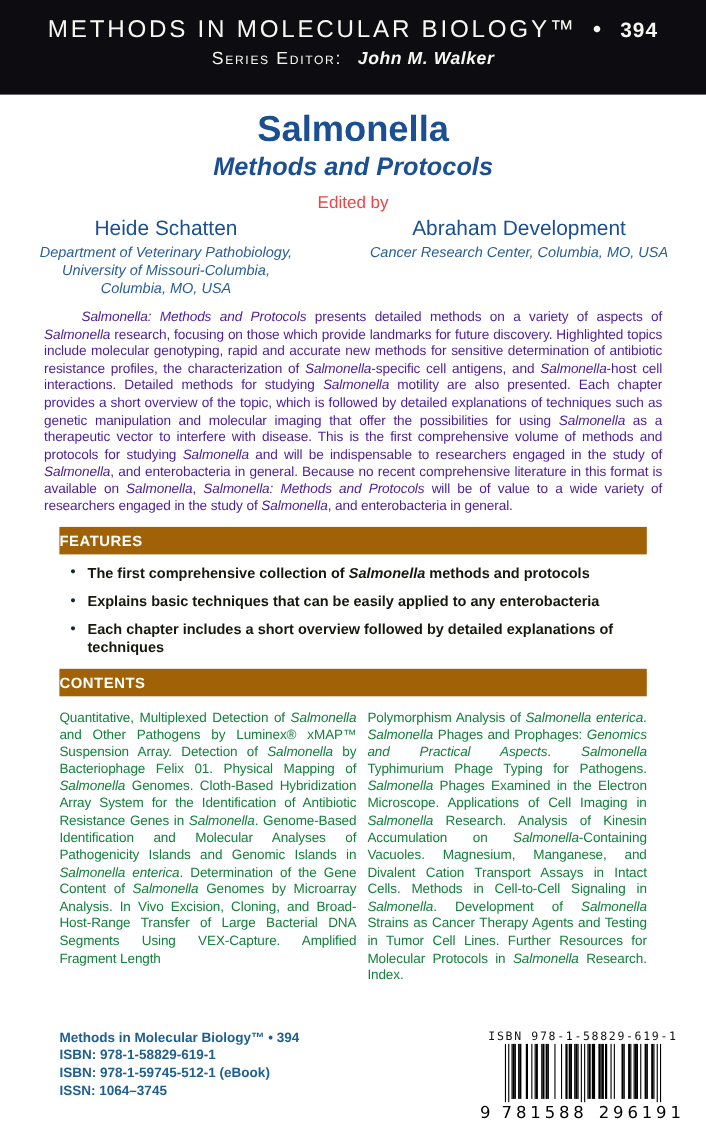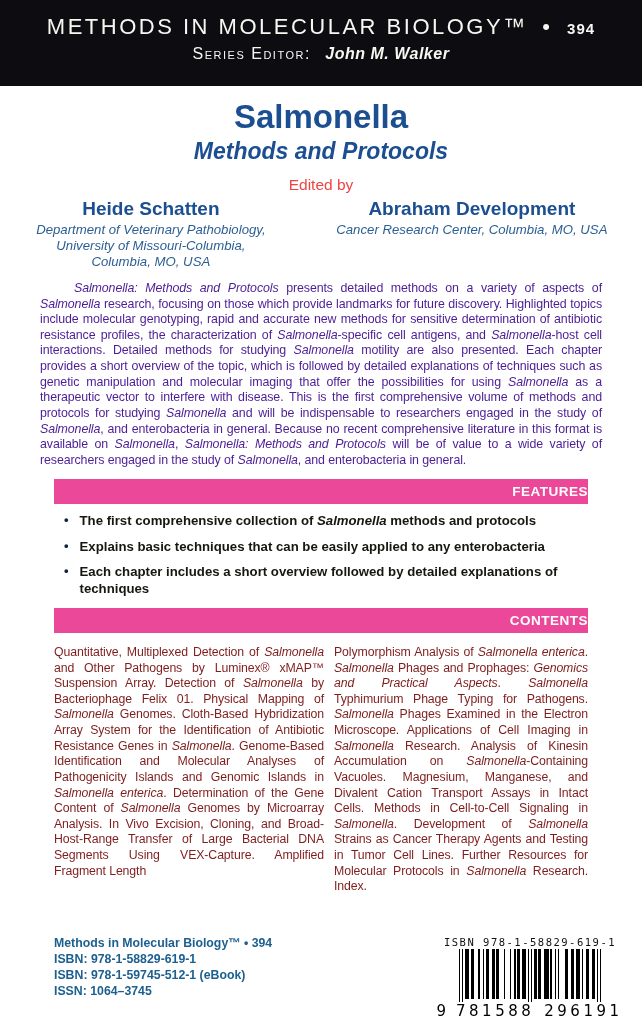--- a/index.html
+++ b/index.html
@@ -2,55 +2,55 @@
 <html><head>
 <meta charset="utf-8">
 <style>
   html,body{margin:0;padding:0;background:#ffffff;}
   body{width:642px;height:1020px;overflow:hidden;position:relative;
        font-family:"Liberation Sans",sans-serif;-webkit-font-smoothing:antialiased;}
 
   
   .topbar{background:#0d0d11;height:86px;color:#f7f7f2;text-align:center;}
   .topbar-line1{padding-top:14px;font-size:22px;letter-spacing:2.5px;}
-  .topbar-line1 .num{font-weight:bold;font-size:15px;letter-spacing:1px;}
+  .topbar-line1 .num{font-weight:bold;font-size:19px;letter-spacing:1px;}
   .topbar-line1 .dot{margin:0 6px;}
   .topbar-line2{margin-top:5px;font-size:16px;letter-spacing:1px;}
   .topbar-line2 .sc{font-variant:small-caps;letter-spacing:1.5px;}
   .topbar-line2 .ed-name{font-weight:bold;font-style:italic;margin-left:9px;letter-spacing:0.5px;}
 
   
   .titleblock{text-align:center;color:#1b4f91;}
   .book-title{font-size:33px;font-weight:bold;margin:14px 0 0;line-height:1.05;}
   .book-subtitle{font-size:23px;font-weight:bold;font-style:italic;margin:3px 0 0;}
   .editedby{margin-top:11px;font-size:15.5px;color:#ef4444;}
 
   .editors{display:flex;margin-top:1px;}
   .editor{text-align:center;}
   .editor.left{width:47%;}
   .editor.right{width:53%;}
-  .editor-name{font-size:19px;font-weight:bold;color:#1b4f91;margin-top:3px;}
+  .editor-name{font-size:19px;font-weight:normal;color:#1b4f91;margin-top:3px;}
   .editor-affil{font-size:13.2px;font-style:italic;color:#2b5e93;line-height:1.22;margin-top:2px;text-align:center;}
 
   
   .description{margin:11px 40px 0;font-size:12.4px;line-height:1.26;text-align:justify;
                text-indent:34px;color:#4c1d95;letter-spacing:-0.1px;}
 
   
-  .bar{margin:11px 54px 0;background:#ec4899;color:#ffffff;text-align:right;
+  .bar{margin:11px 54px 0;background:#a16207;color:#ffffff;text-align:left;
        font-weight:bold;font-size:13.5px;padding:5px 0;letter-spacing:0.5px;}
 
   
   .features-list{margin:6px 54px 0 64px;}
   .feature{display:flex;font-size:13.2px;font-weight:bold;color:#17170f;margin-top:8px;line-height:1.3;}
   .bullet{color:#14243c;margin-right:11px;font-size:13px;line-height:1.3;}
 
   
   .contents-cols{display:flex;margin:12px 54px 0;}
-  .ccol{text-align:justify;font-size:12.3px;line-height:1.27;color:#7f1d1d;letter-spacing:-0.1px;}
+  .ccol{text-align:justify;font-size:12.3px;line-height:1.27;color:#15803d;letter-spacing:-0.1px;}
   .ccol.left{width:270px;margin-right:10px;}
   .ccol.right{flex:1;}
 
   
   .footer{display:flex;justify-content:space-between;margin:40px 6px 0 54px;}
   .pubinfo{font-size:12.3px;font-weight:bold;color:#1d6090;line-height:1.32;}
   .pubinfo .ital{font-style:italic;}
 
   .barcode-box{width:212px;text-align:center;padding-top:1px;}
   .bc-label{font-family:"DejaVu Sans Mono",monospace;font-size:10.5px;letter-spacing:1.5px;

